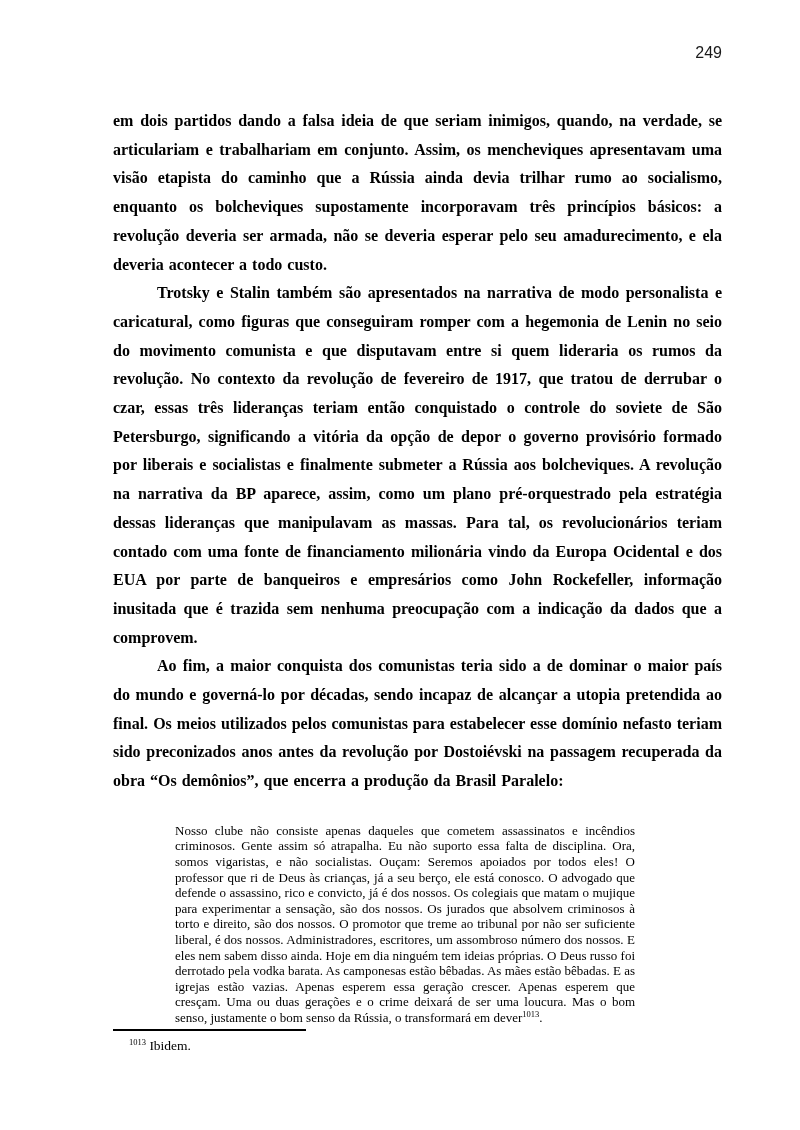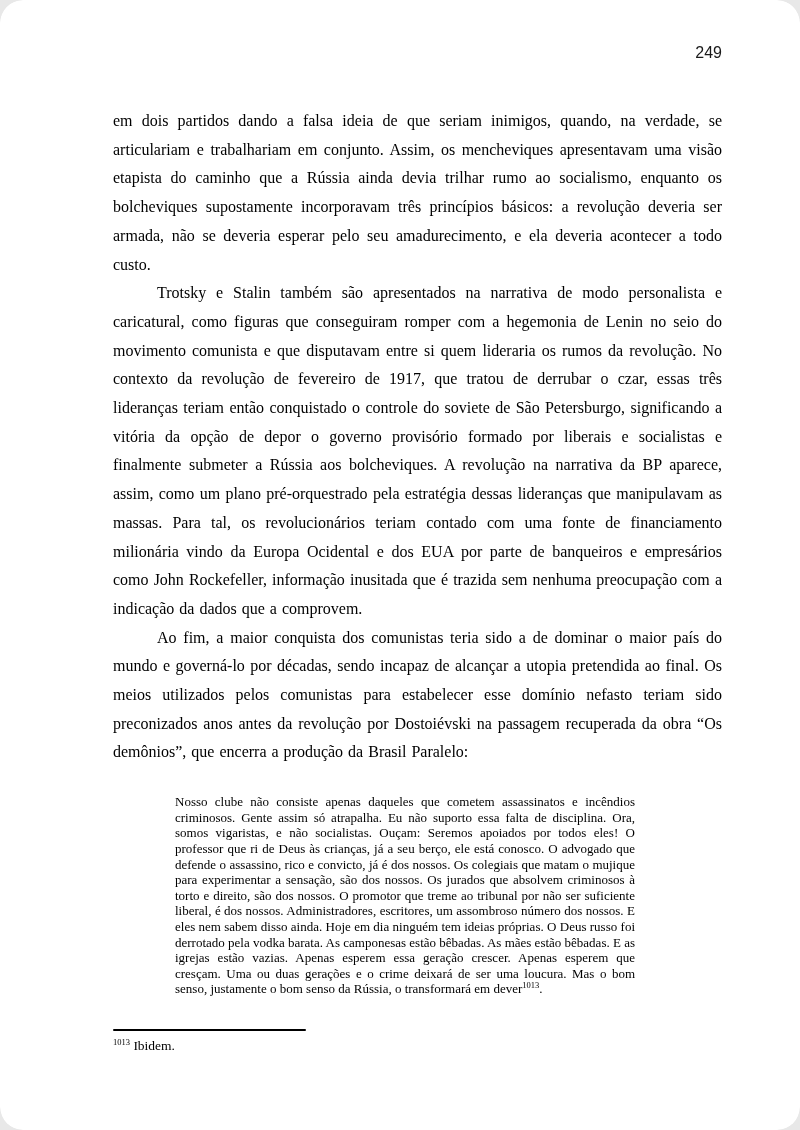--- a/index.html
+++ b/index.html
@@ -1,15 +1,15 @@
 <!DOCTYPE html>
 <html><head>
 <meta charset="utf-8">
 <style>
-  * { box-sizing: border-box; border-radius: 23px; }
+  * { box-sizing: border-box; }
   html, body {
     margin: 0;
     padding: 0;
     background: #e8e8e8;
   }
   .page {
     position: relative;
     width: 800px;
     height: 1130px;
     margin: 0 auto;
@@ -32,20 +32,21 @@
     left: 113px;
     top: 107px;
     width: 609px;
   }
   .para {
     margin: 0;
     font-size: 16px;
     line-height: 28.7px;
     text-align: justify;
     word-spacing: 1px;
+    font-weight: bold;
   }
   .para.indent { text-indent: 44px; }
   .quote {
     margin: 27px 0 0 62px;
     width: 460px;
     font-size: 13px;
     line-height: 15.6px;
     text-align: justify;
   }
   .quote sup {
@@ -61,20 +62,21 @@
   }
   .footnote-rule {
     width: 193px;
     height: 0;
     border-top: 2px solid #000000;
     margin: 0 0 7px 0;
   }
   .footnote-text {
     font-size: 13.5px;
     line-height: 16px;
+    margin-left: 16px;
   }
   .footnote-text sup {
     font-size: 8.5px;
     line-height: 0;
     vertical-align: super;
   }
 </style>
 </head>
 <body>
 

